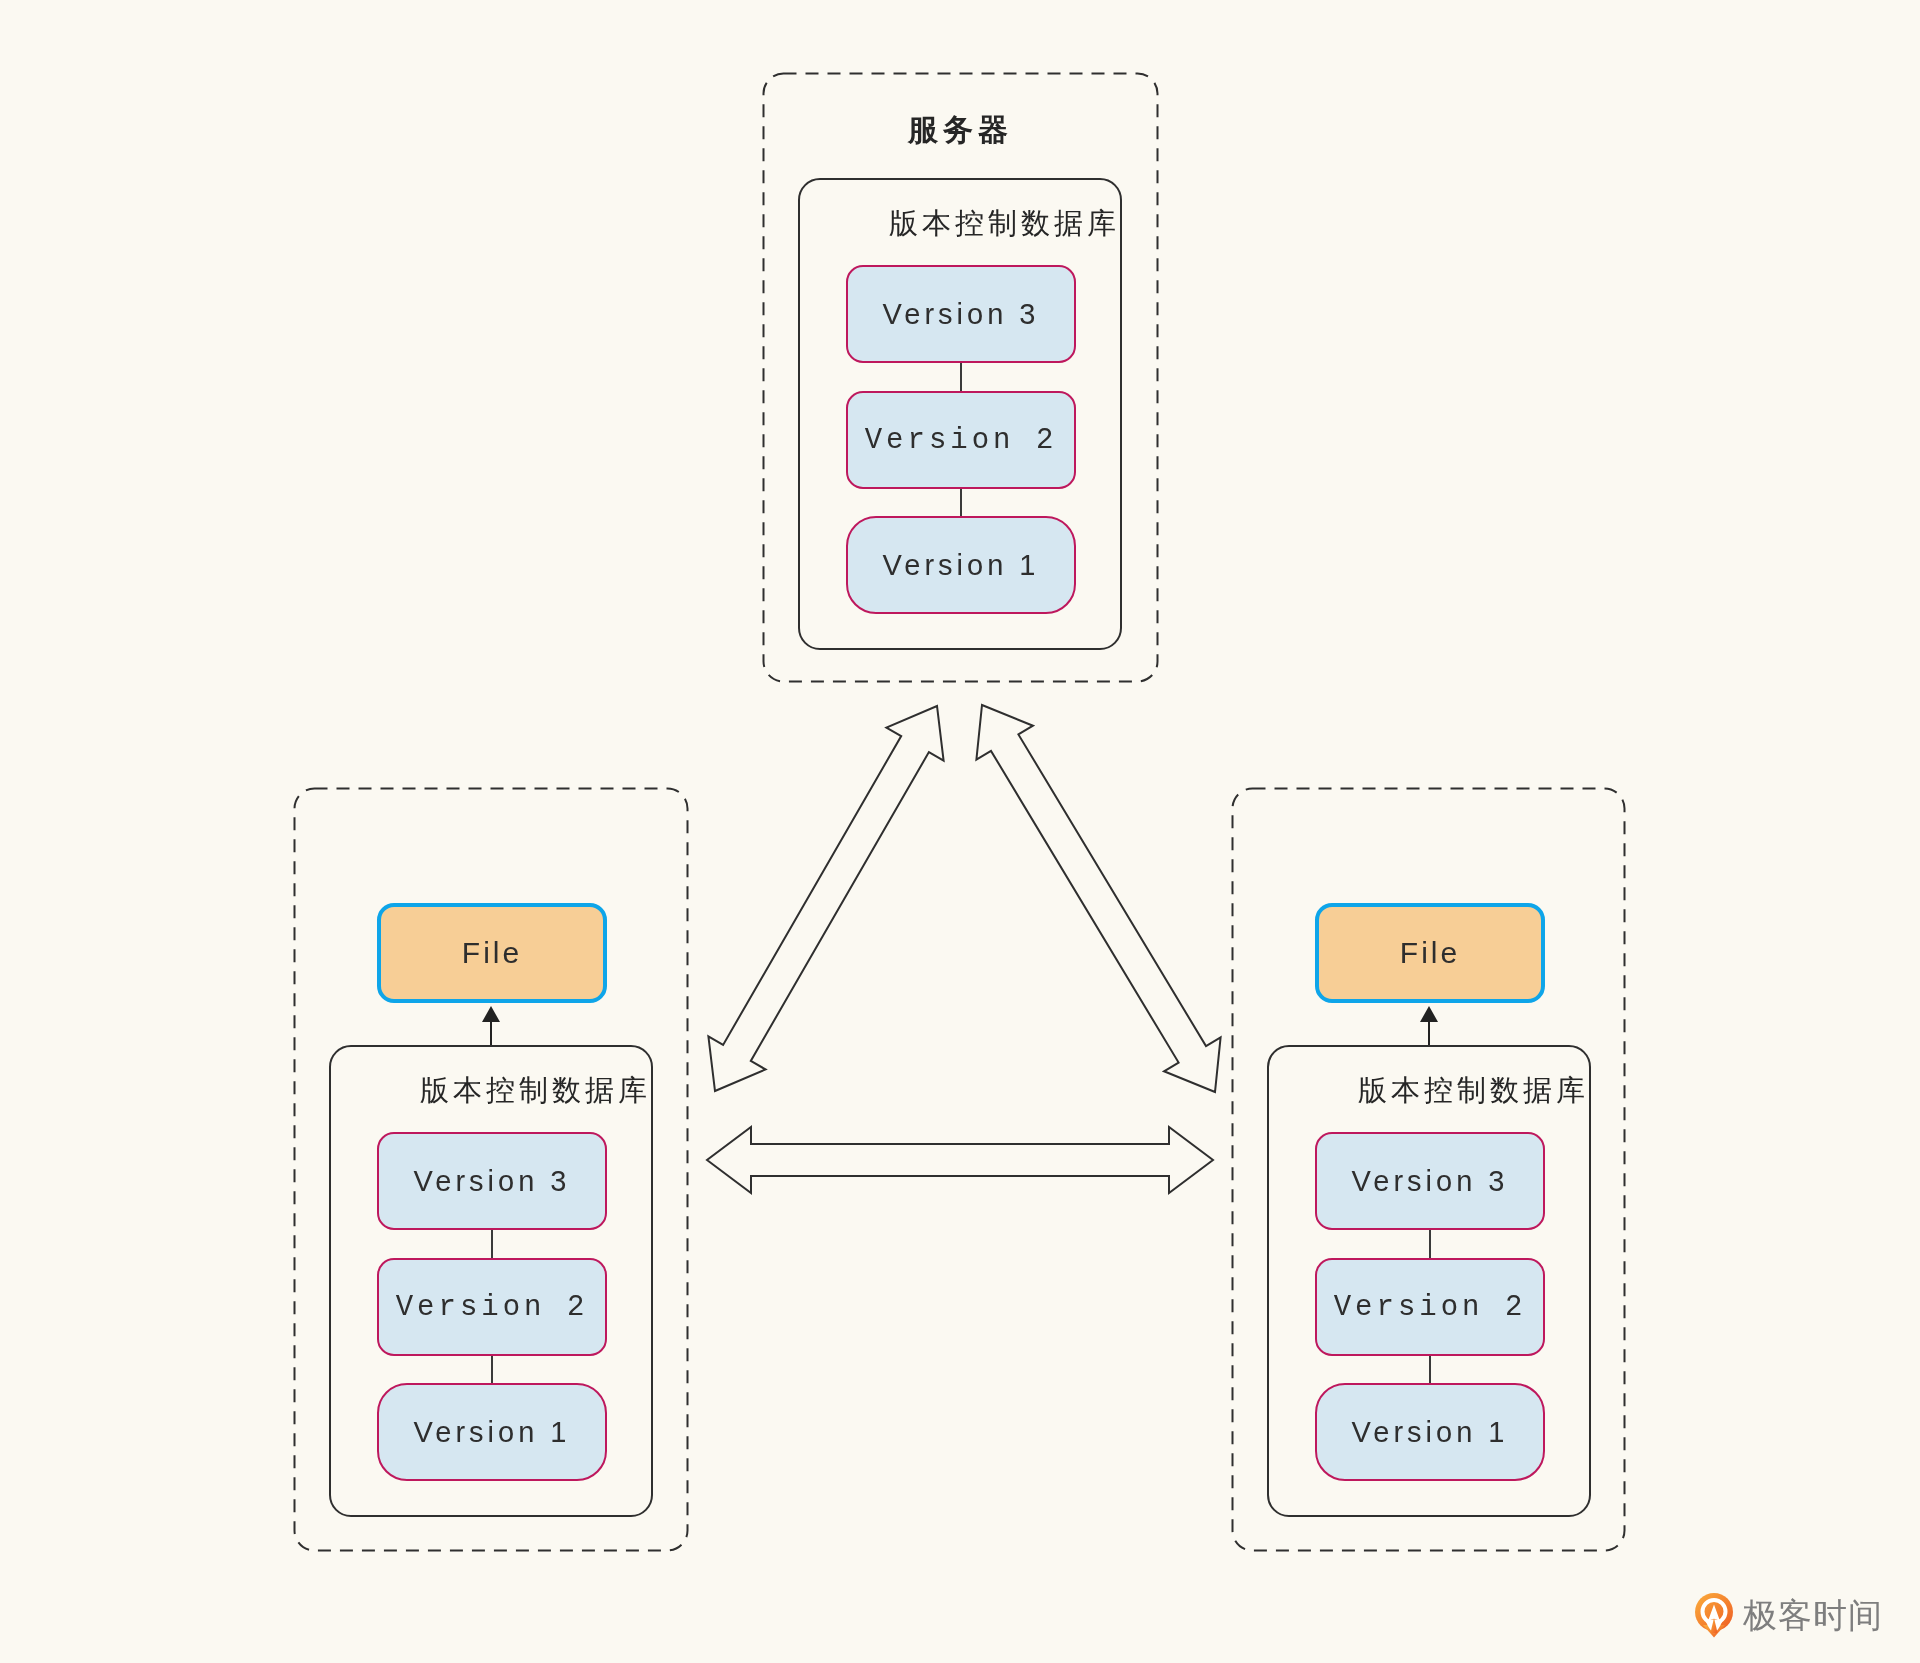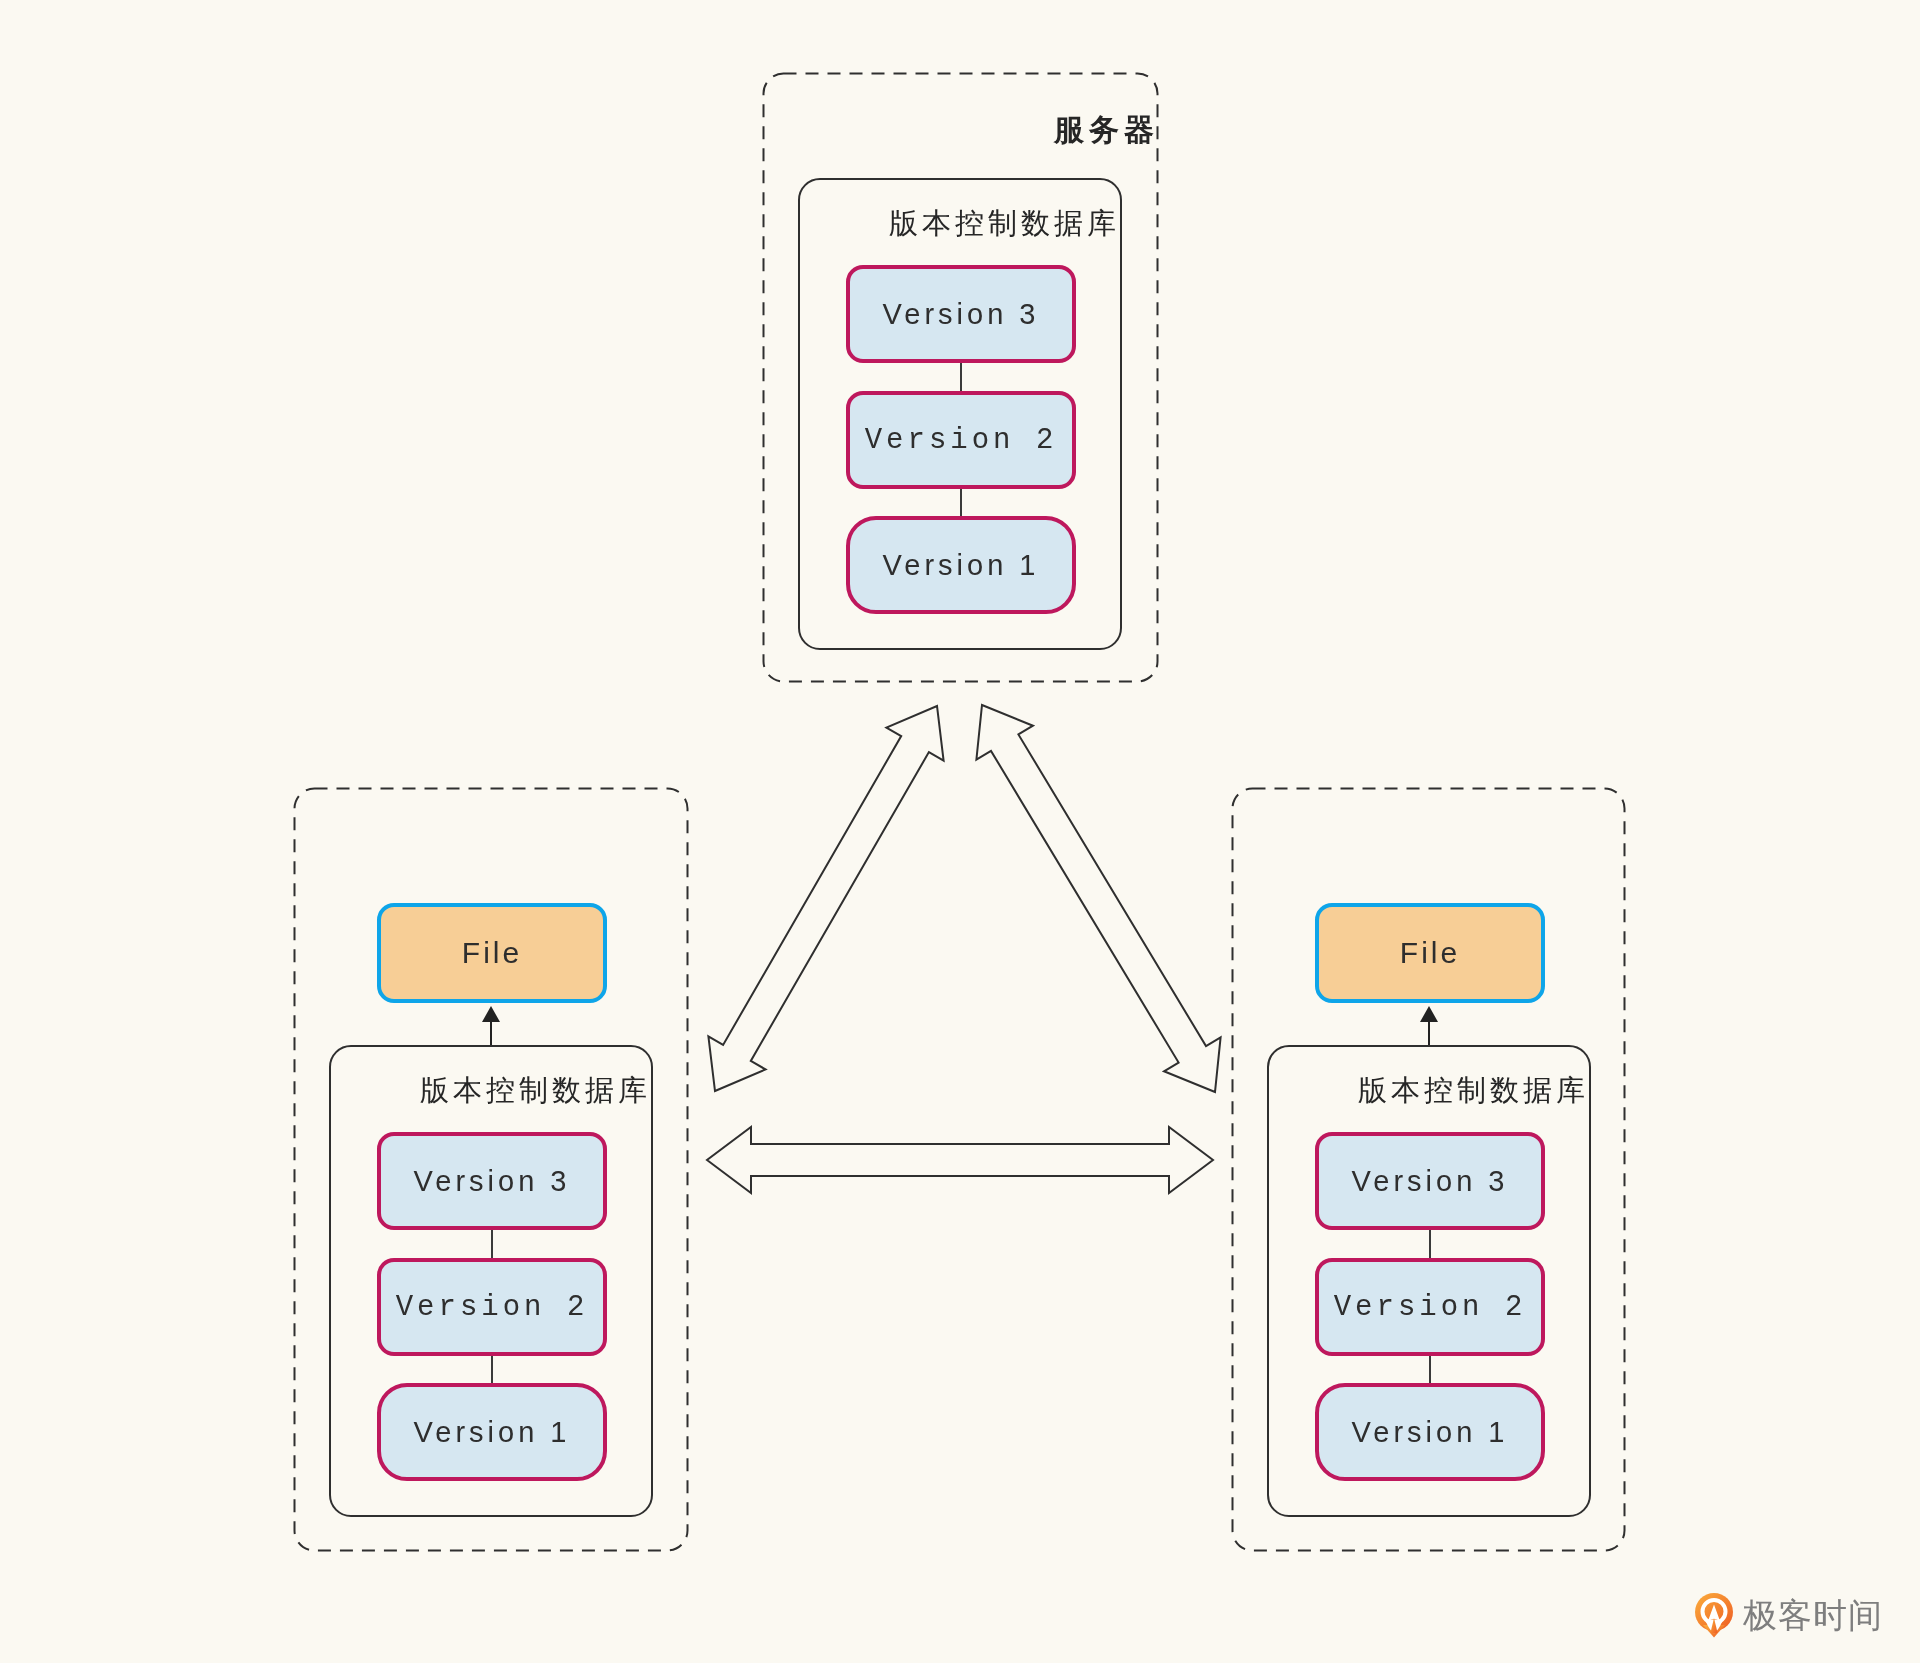--- a/index.html
+++ b/index.html
@@ -11,39 +11,39 @@
     color:#2A2A2A;
   }
   .canvas{position:absolute;left:0;top:0;width:1920px;height:1663px;}
   #strokes{position:absolute;left:0;top:0;z-index:1;}
   .group{position:absolute;z-index:2;}
   .group-server{left:762px;top:72px;width:397px;height:611px;}
   .group-machine-a{left:293px;top:787px;width:396px;height:765px;}
   .group-machine-b{left:1231px;top:787px;width:395px;height:765px;}
   .dash-rect{position:absolute;left:0;top:0;}
   .group-title{
-    position:absolute;left:0;width:100%;text-align:right;
+    position:absolute;left:0;width:100%;text-align:center;
     font-size:30px;font-weight:700;letter-spacing:5px;color:#262626;
   }
   .group-server .group-title{top:38px;}
   .group-machine-a .group-title,.group-machine-b .group-title{top:40px;}
   .db-box{
     position:absolute;left:36px;width:324px;height:472px;
     border:2px solid #2F2F2F;border-radius:22px;background:transparent;
     box-sizing:border-box;
   }
   .group-server .db-box{top:106px;}
   .group-machine-a .db-box,.group-machine-b .db-box{top:258px;}
   .db-title{
     position:absolute;top:24px;left:0;width:100%;text-align:right;
     font-size:29px;font-weight:400;letter-spacing:4px;color:#262626;
   }
   .version-box{
     position:absolute;left:46px;width:230px;height:98px;box-sizing:border-box;
-    background:#D6E7F1;border:4px solid #be185d;border-radius:17px;
+    background:#D6E7F1;border:2px solid #be185d;border-radius:17px;
     display:flex;align-items:center;justify-content:center;
     font-size:29px;letter-spacing:4px;color:#2E2E2E;
   }
   .v1{top:85px;}.v2{top:211px;font-family:Liberation Mono, monospace;}.v3{top:336px;border-radius:30px;}
   .connector{
     position:absolute;left:160px;width:2px;background:#3A3A3A;
   }
   .c1{top:183px;height:28px;}
   .c2{top:309px;height:27px;}
   .file-box{

